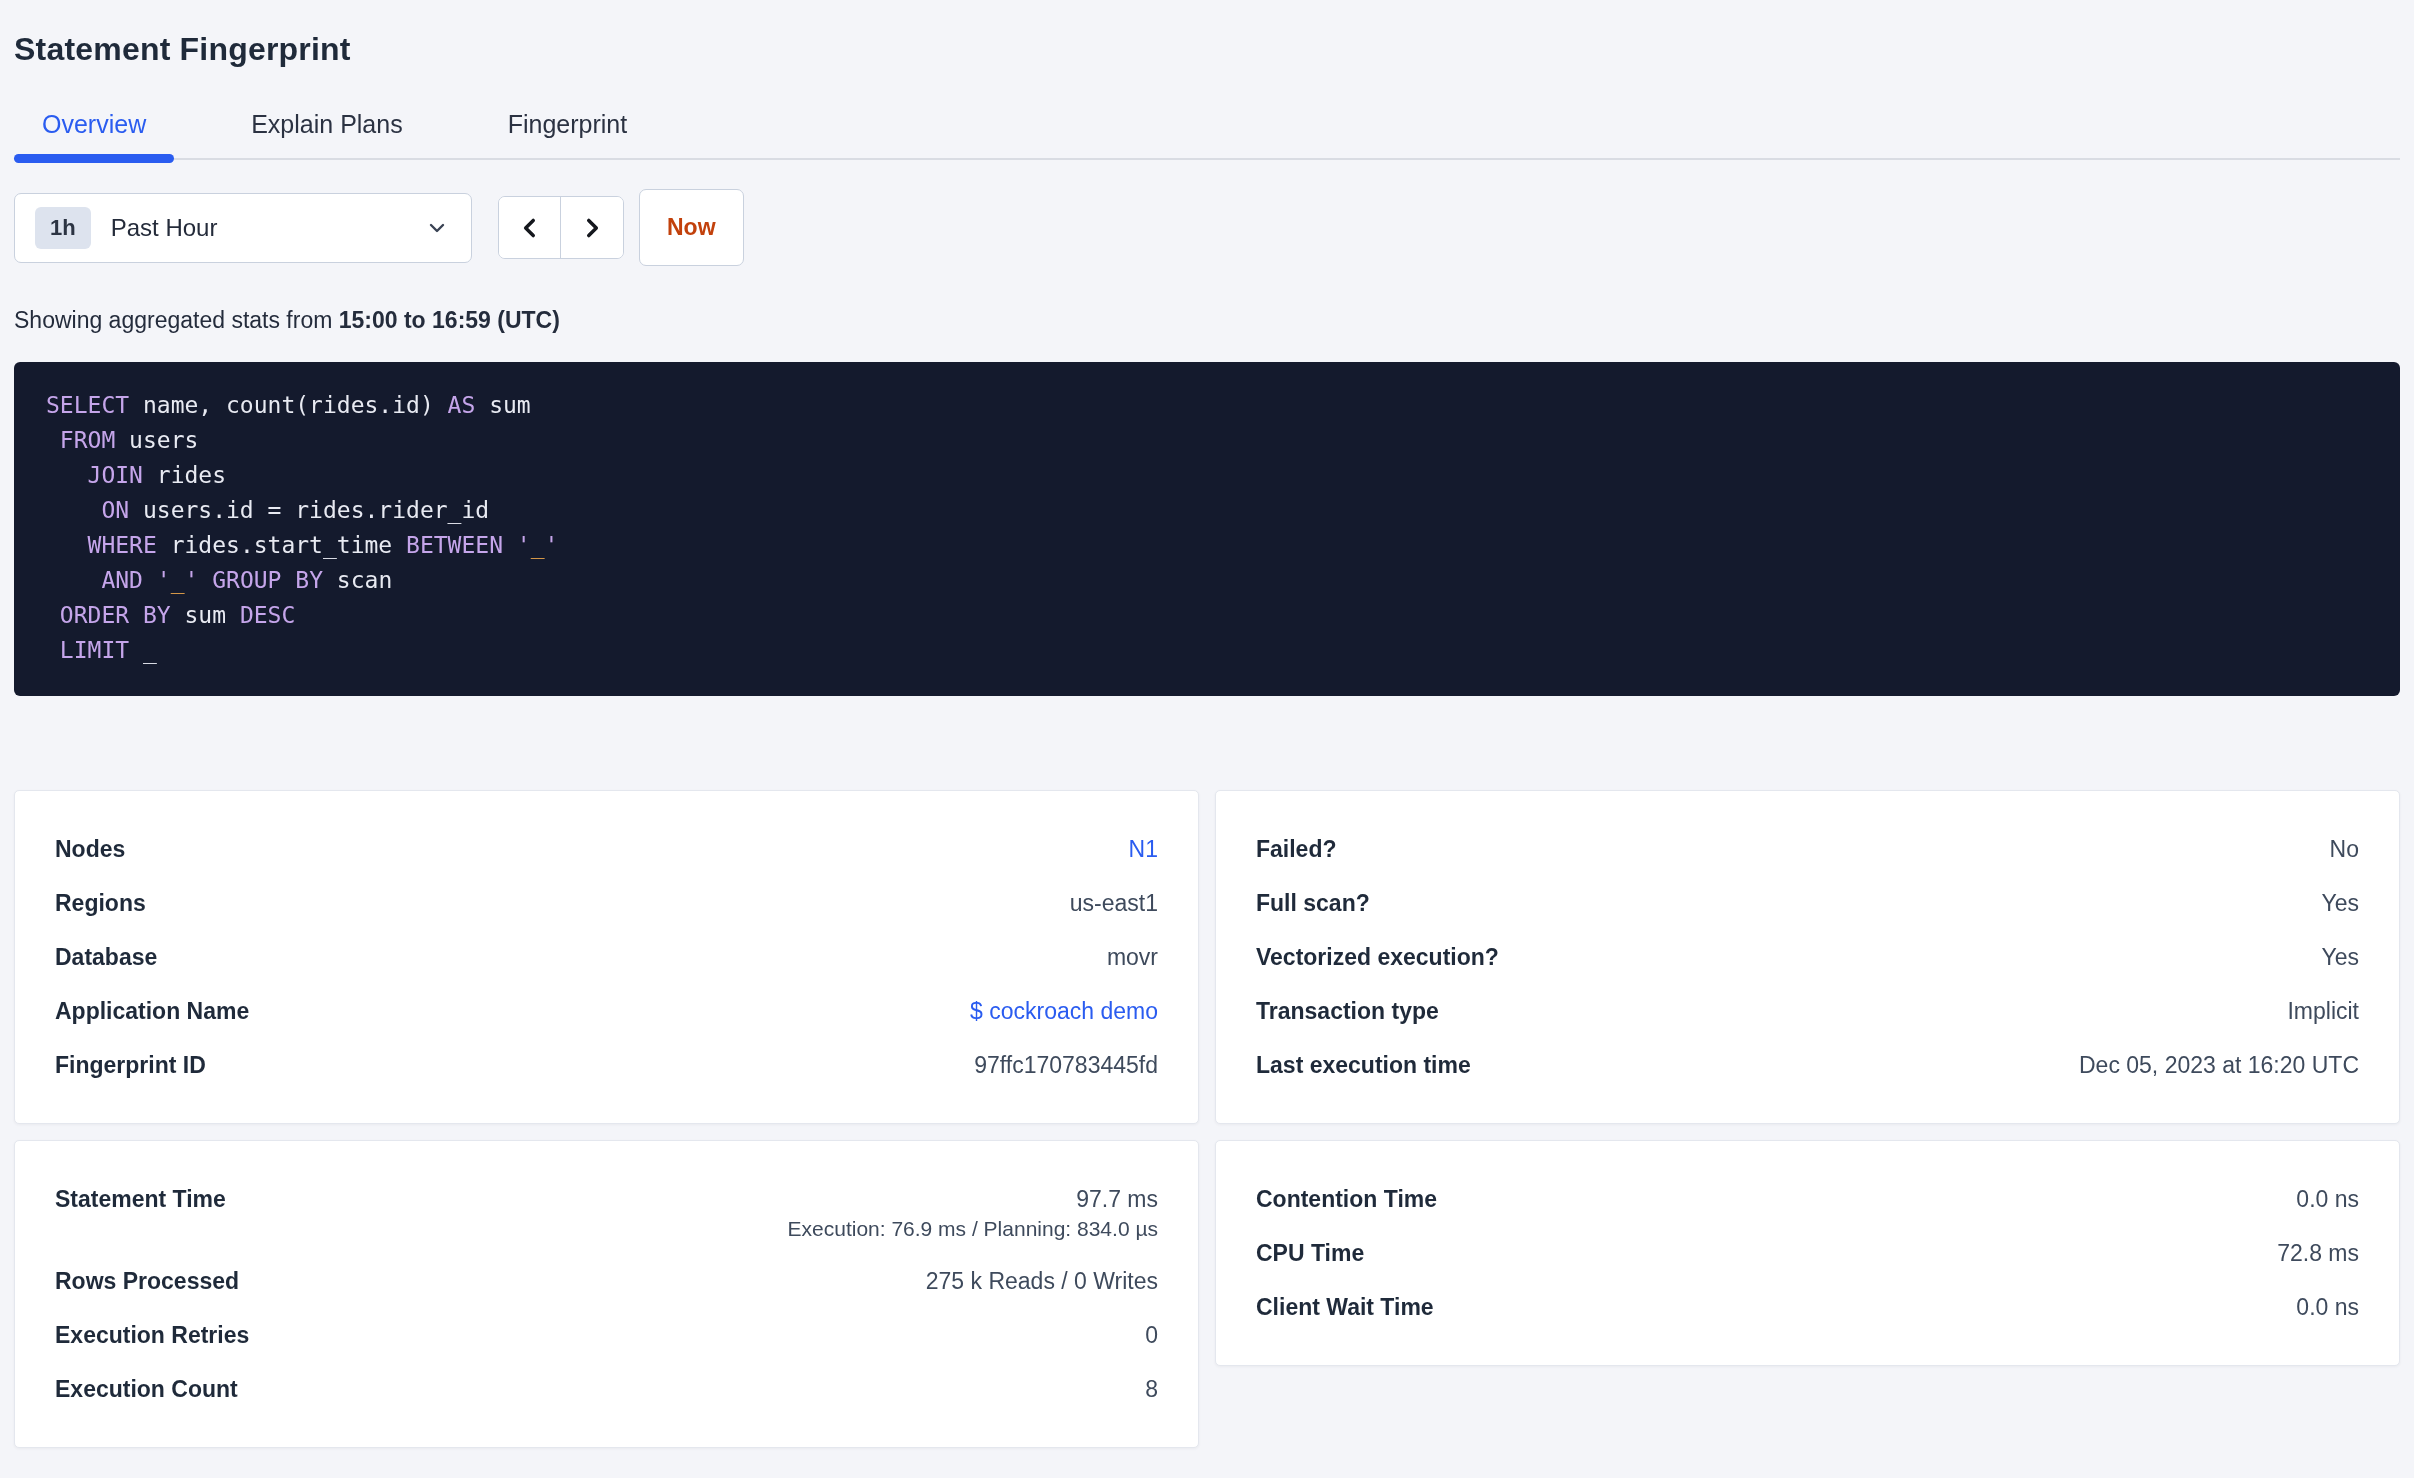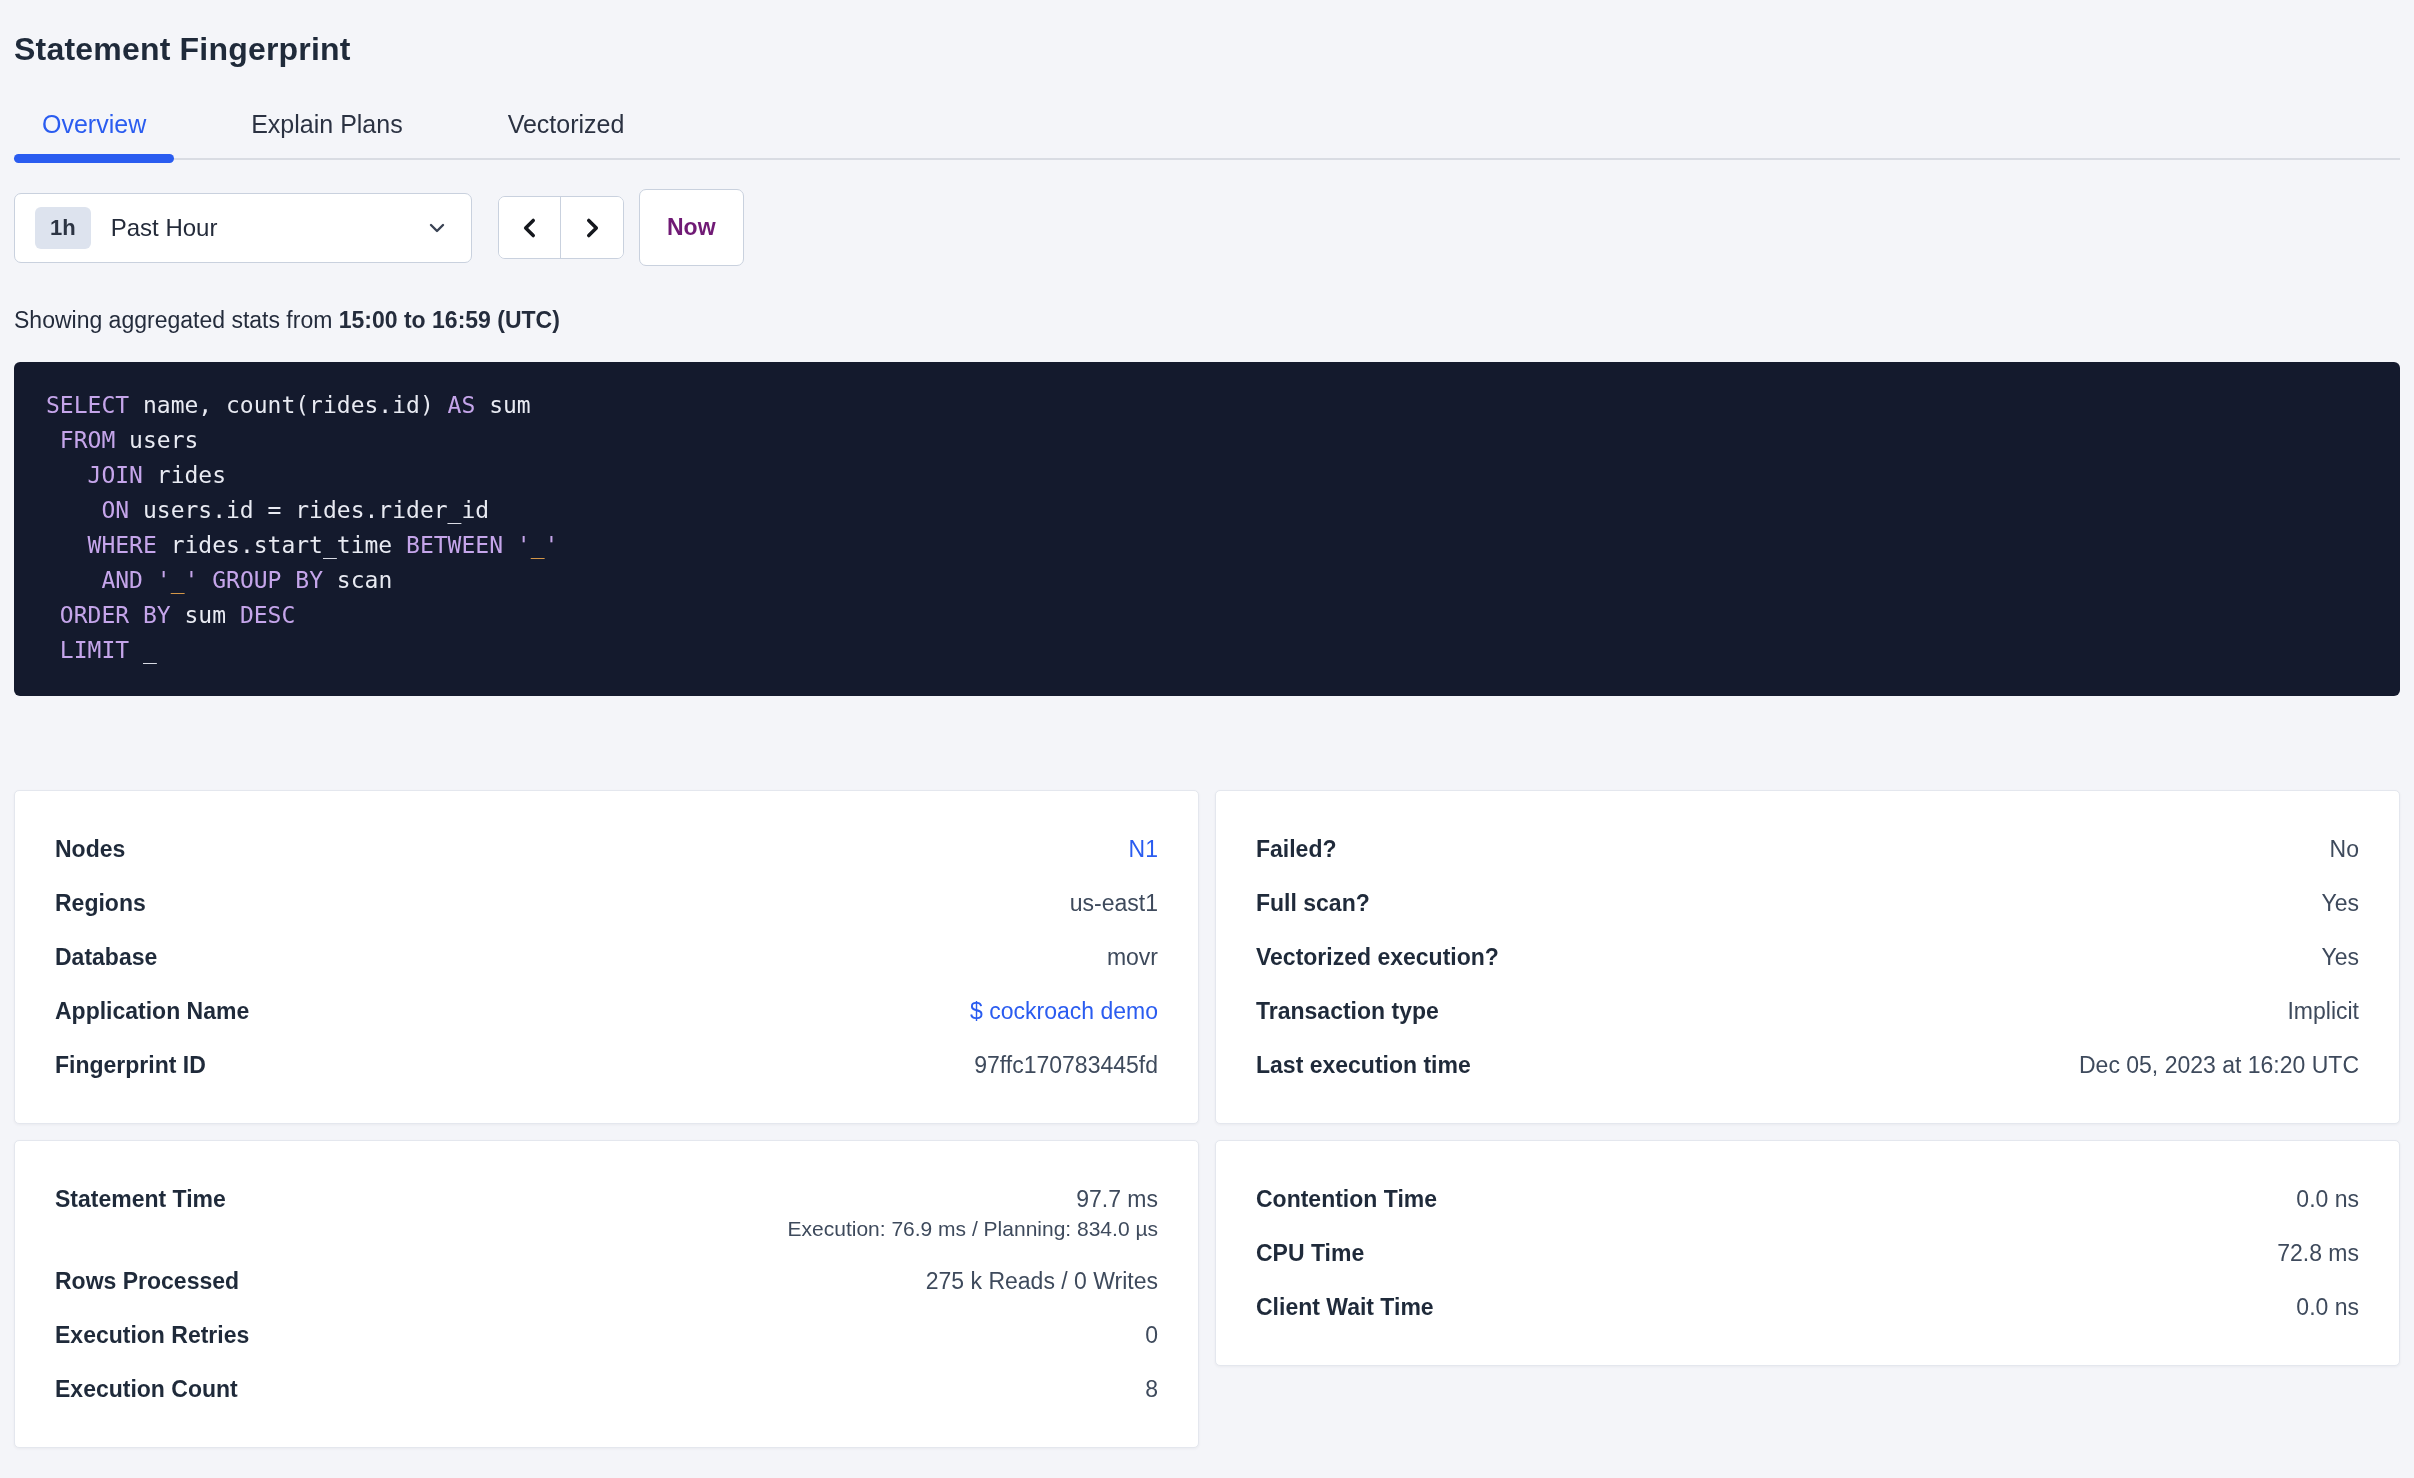--- a/index.html
+++ b/index.html
@@ -108,21 +108,21 @@
   .now-button{
     height:77px;
     margin-left:-11px;
     padding:0 27px;
     background:#fff;
     border:1px solid var(--border);
     border-radius:7px;
     font-family:"Liberation Sans", sans-serif;
     font-size:23px;
     font-weight:700;
-    color:#701a75;
+    color:#c2410c;
     cursor:pointer;
   }
   
   .stats-line{
     margin-top:40px;
     font-size:23px;
     line-height:28px;
     color:#242c3c;
   }
   .stats-line strong{font-weight:700;}
@@ -192,21 +192,21 @@
 </head>
 <body>
 
 <div class="content">
 
   <h1 class="page-title">Statement Fingerprint</h1>
 
   <nav class="tabs">
     <div class="tab active">Overview</div>
     <div class="tab">Explain Plans</div>
-    <div class="tab">Vectorized</div>
+    <div class="tab">Fingerprint</div>
   </nav>
 
   <div class="controls">
     <div class="time-select">
       <span class="interval-badge">1h</span>
       <span class="interval-label">Past Hour</span>
       <svg width="24" height="24" viewBox="0 0 24 24" fill="none" stroke="#3a4354" stroke-width="2.4" stroke-linecap="round" stroke-linejoin="round">
           <polyline points="6,9 12,15 18,9"></polyline>
         </svg>
     </div>

